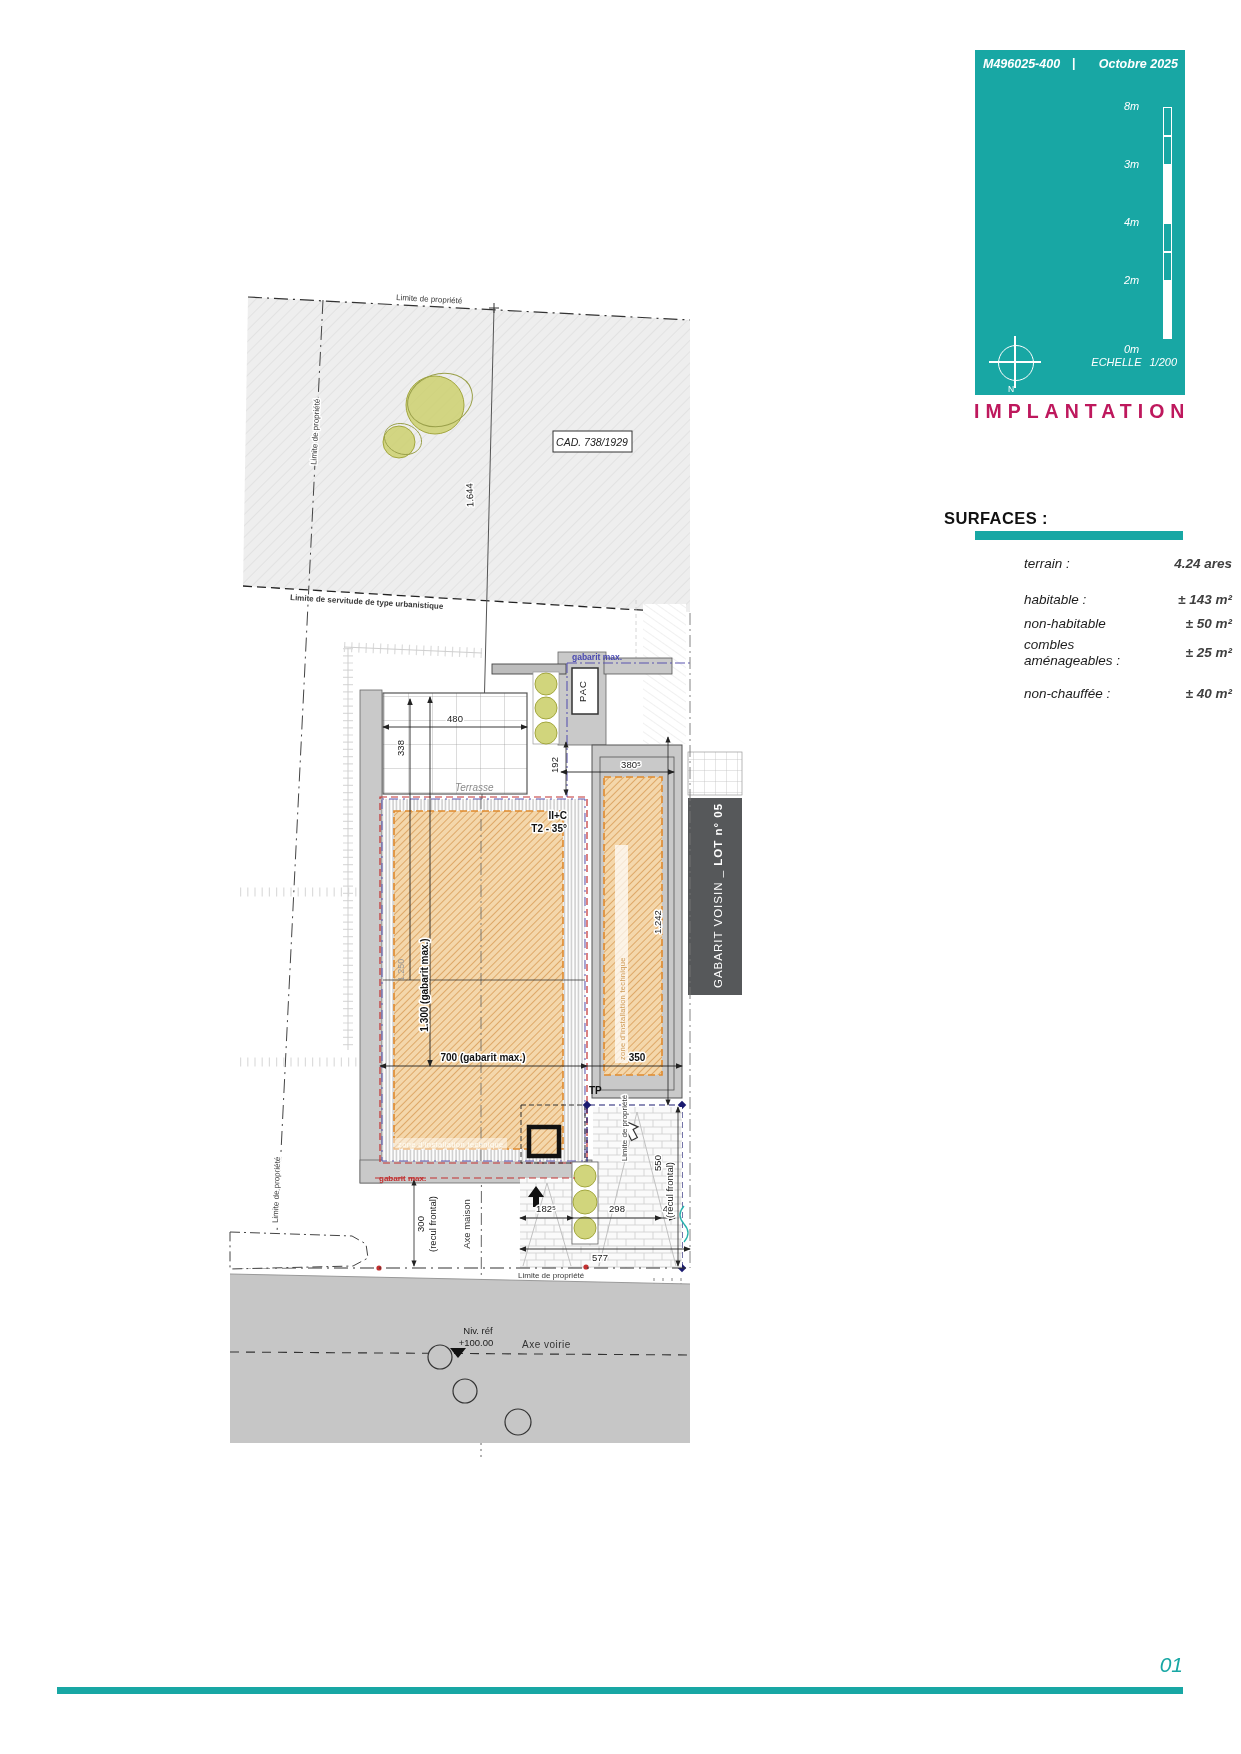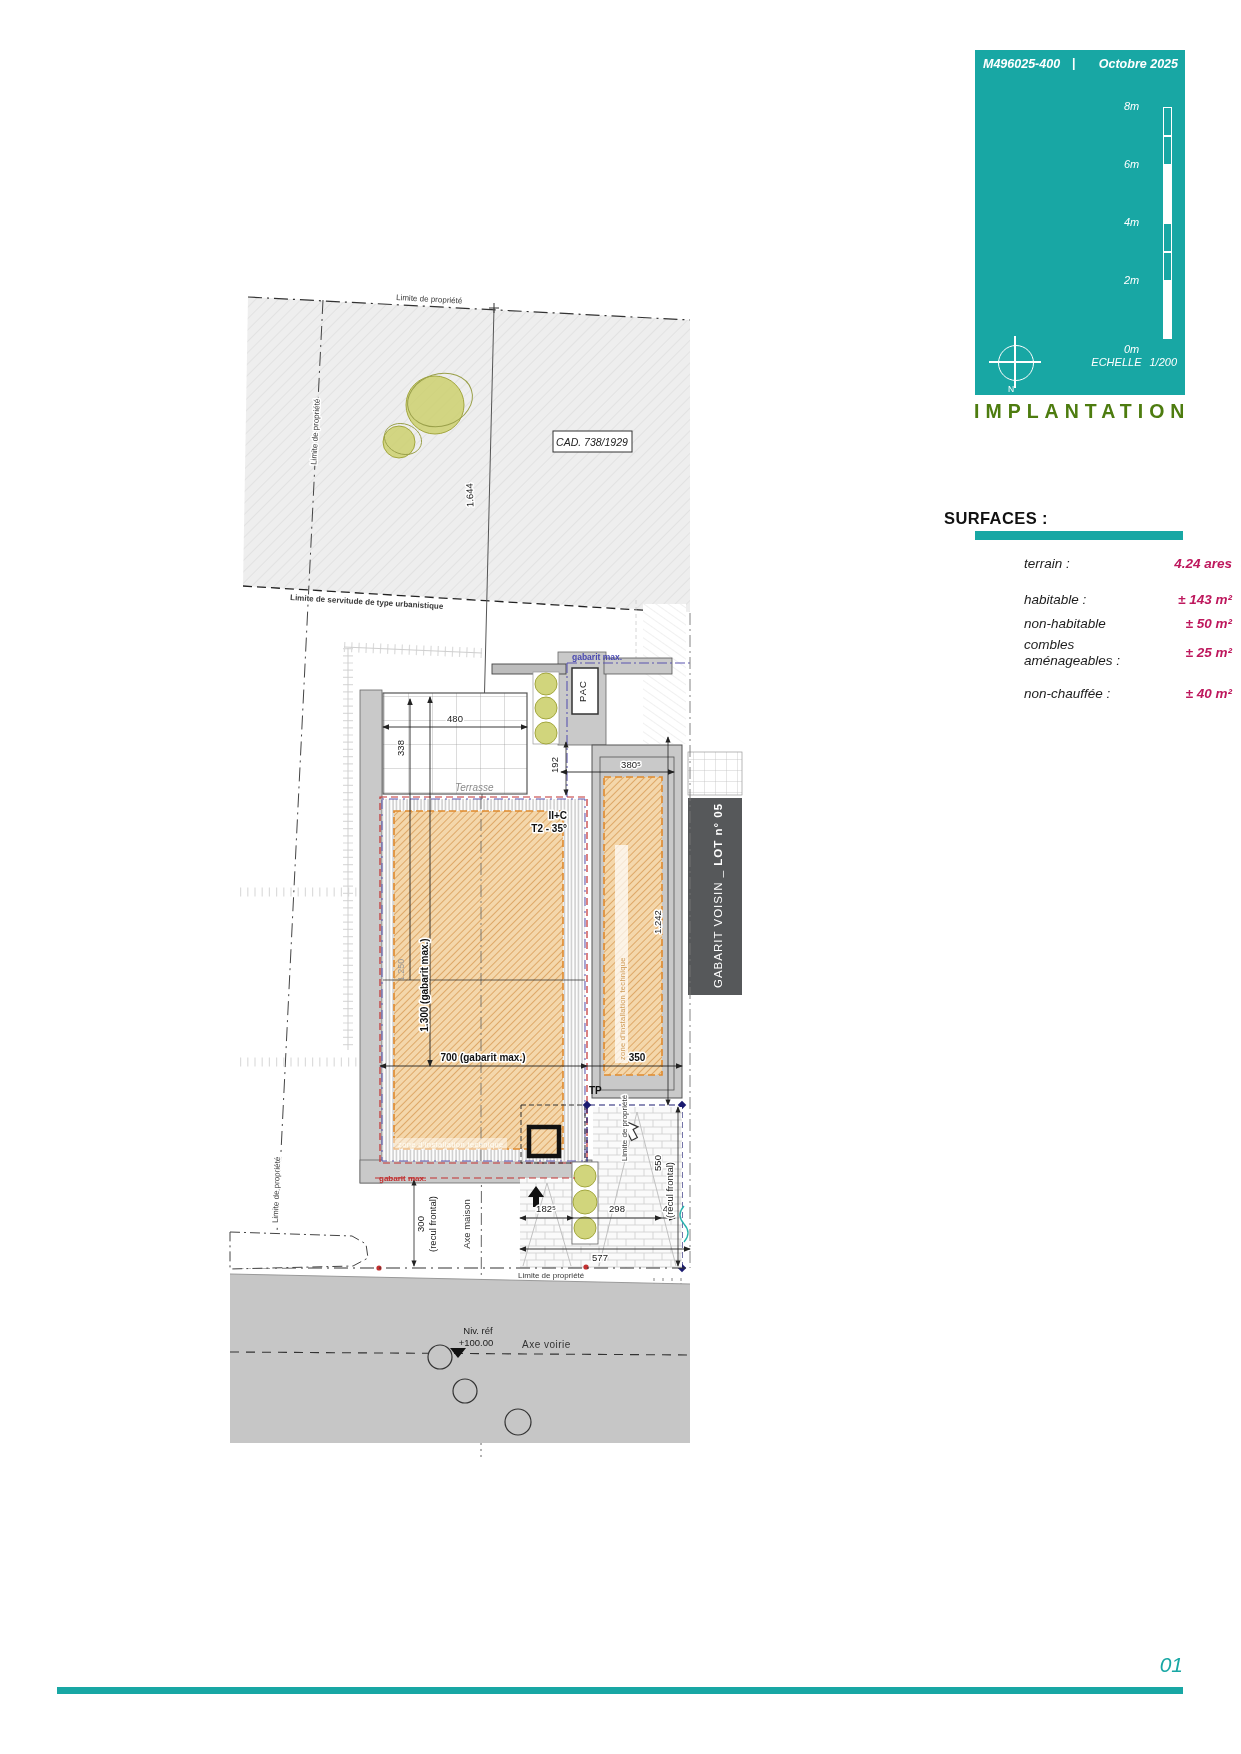--- a/index.html
+++ b/index.html
@@ -14,26 +14,26 @@
   .sc-bar{left:188px;top:57px;width:9px;}
   .sc-seg{width:7px;height:27px;border:1px solid #fff;}
   .sc-seg.fill{background:#fff;}
   .compass-circle{left:23px;top:295px;width:34px;height:34px;border:1.6px solid #fff;border-radius:50%;}
   .compass-v{left:39px;top:286px;width:1.6px;height:52px;background:#fff;}
   .compass-h{left:14px;top:311px;width:52px;height:1.6px;background:#fff;}
   .compass-n{left:33px;top:334px;font-size:8.5px;}
   .echelle{left:86px;top:306px;width:116px;text-align:right;font-size:11px;font-style:italic;}
   .echelle .v{margin-left:8px;font-style:italic;}
   
-  .impl-title{left:974px;top:400px;width:210px;text-align:center;color:#4d7c0f;font-weight:bold;font-size:19.5px;letter-spacing:6px;}
+  .impl-title{left:974px;top:400px;width:210px;text-align:center;color:#be185d;font-weight:bold;font-size:19.5px;letter-spacing:6px;}
   .surf-head{left:944px;top:509px;font-size:16.5px;font-weight:bold;color:#111;letter-spacing:.4px;}
   .surf-bar{left:975px;top:531px;width:208px;height:9px;background:#18a7a4;}
   .srow{left:1024px;width:208px;display:flex;justify-content:space-between;align-items:center;font-size:13.5px;font-style:italic;color:#1c1c1c;}
   .srow .lbl{white-space:pre-line;line-height:1.15;}
-  .srow .val{font-weight:bold;color:#be185d;white-space:nowrap;}
+  .srow .val{font-weight:bold;color:#404040;white-space:nowrap;}
   
   .pagenum{left:1120px;top:1653px;width:63px;text-align:right;color:#18a7a4;font-weight:normal;font-style:italic;font-size:21px;}
   .foot-bar{left:57px;top:1687px;width:1126px;height:7px;background:#18a7a4;}
   
   svg{position:absolute;left:0;top:0;}
   svg text{font-family:"Liberation Sans",sans-serif;}
   .t8{font-size:8px;fill:#3a3a3a;}
   .dim{font-size:9.5px;fill:#222;}
   .dimb{font-size:10px;font-weight:bold;fill:#111;}
   .halo{paint-order:stroke;stroke:#fff;stroke-width:3px;stroke-linejoin:round;}
@@ -276,21 +276,21 @@
     <text style="font-size:10px;fill:#333;letter-spacing:.5px" x="522" y="1348">Axe voirie</text>
   </g>
 </svg>
 
 <div class="abs tealbox">
   <span class="abs tb-ref">M496025-400</span>
   <span class="abs tb-sep">|</span>
   <span class="abs tb-date">Octobre 2025</span>
 
   <span class="abs sc-label" style="top:50px">8m</span>
-  <span class="abs sc-label" style="top:108px">6m</span>
+  <span class="abs sc-label" style="top:108px">3m</span>
   <span class="abs sc-label" style="top:166px">4m</span>
   <span class="abs sc-label" style="top:224px">2m</span>
   <span class="abs sc-label" style="top:293px">0m</span>
   <div class="abs sc-bar">
     <div class="sc-seg"></div>
     <div class="sc-seg"></div>
     <div class="sc-seg fill"></div>
     <div class="sc-seg fill"></div>
     <div class="sc-seg"></div>
     <div class="sc-seg"></div>

